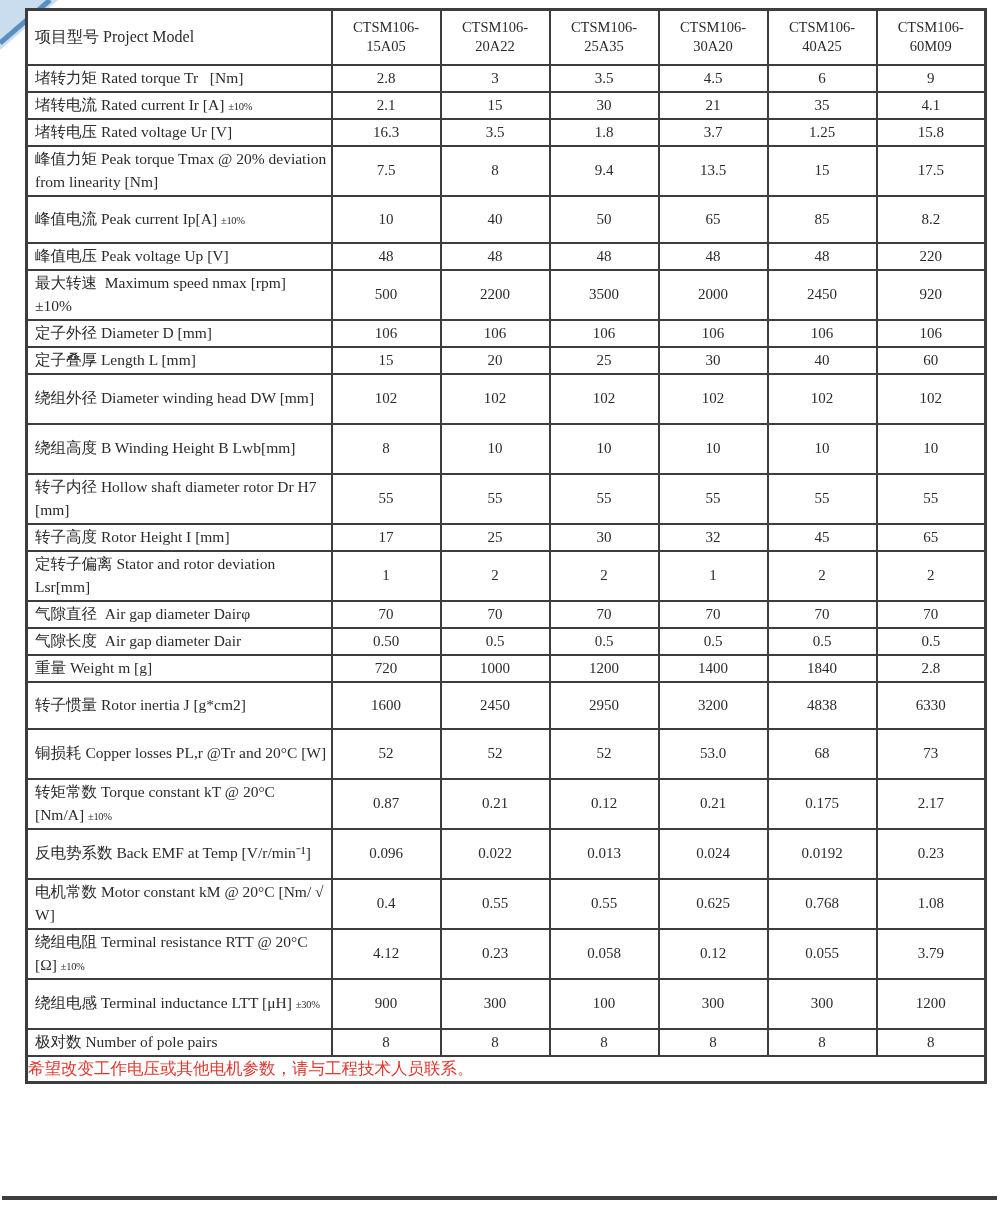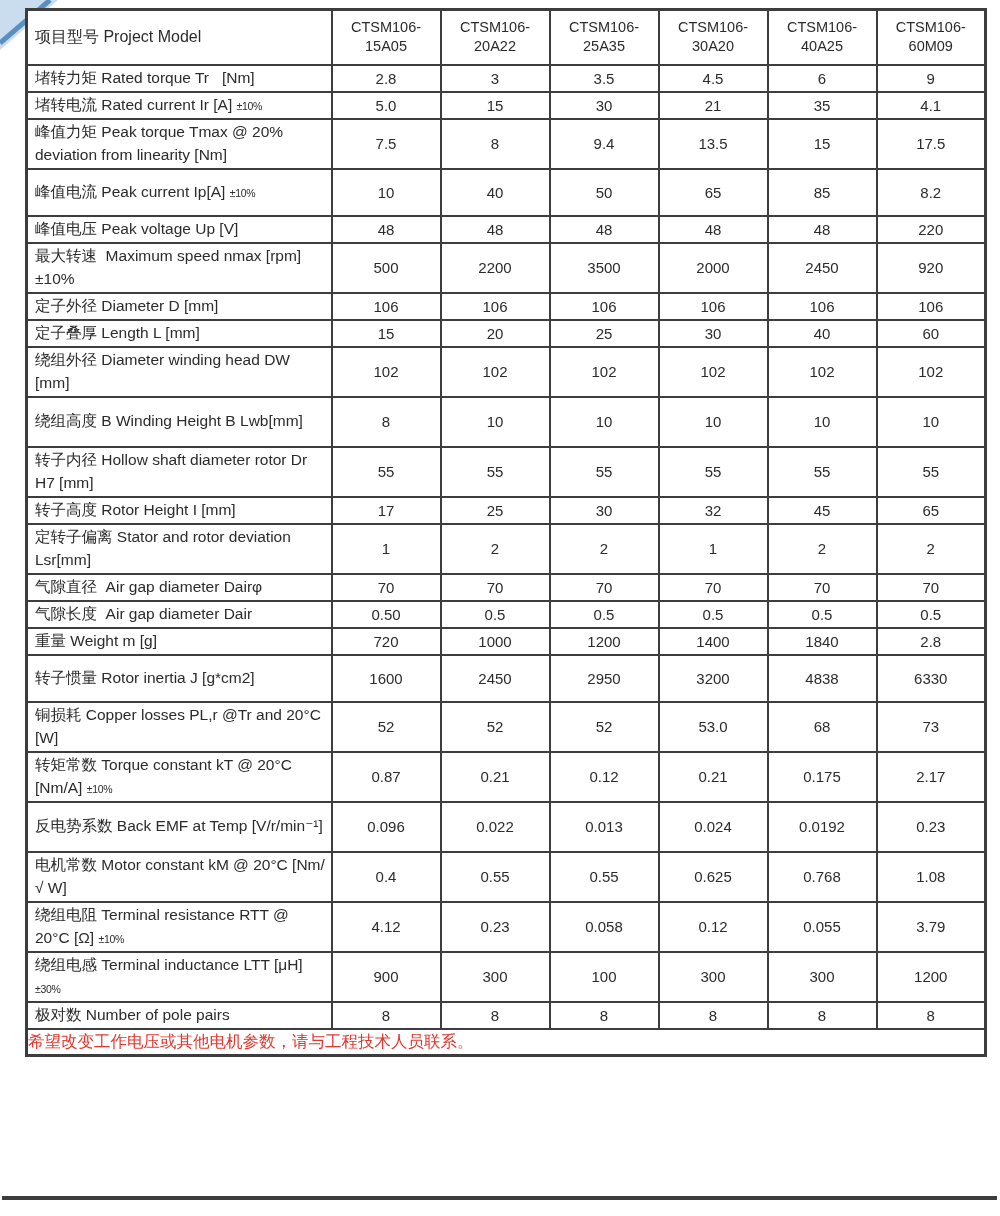--- a/index.html
+++ b/index.html
@@ -13,20 +13,21 @@
   body{
     width:1000px;height:1216px;background:#ffffff;position:relative;
     font-family:"Liberation Sans","DejaVu Sans",sans-serif;color:var(--text);
   }
   .page{position:absolute;inset:0;overflow:hidden;}
   .corner{position:absolute;top:0;left:0;z-index:0;}
   table.spec{
     position:absolute;left:25px;top:8px;width:960px;z-index:1;
     border-collapse:collapse;table-layout:fixed;background:#737373;
     border:3px solid var(--border);
+    font-family:Liberation Serif, serif;
   }
   th,td{border:2px solid var(--border);vertical-align:middle;overflow:hidden;background:#ffffff;}
   th.plabel{
     font-weight:normal;font-size:16px;text-align:left;padding:1px 4px 1px 7px;
   }
   th.model{
     font-weight:normal;font-size:14.5px;line-height:1.35;text-align:center;padding:2px 0;
   }
   th.model .mline{display:block;}
   td.label{
@@ -99,26 +100,35 @@
           <td class="label"><span>堵转力矩 Rated torque Tr   [Nm]</span></td>
           <td class="val">2.8</td>
           <td class="val">3</td>
           <td class="val">3.5</td>
           <td class="val">4.5</td>
           <td class="val">6</td>
           <td class="val">9</td>
         </tr>
         <tr class="s">
           <td class="label"><span>堵转电流 Rated current Ir [A]</span> <span class="note">±10%</span></td>
-          <td class="val">5.0</td>
+          <td class="val">2.1</td>
           <td class="val">15</td>
           <td class="val">30</td>
           <td class="val">21</td>
           <td class="val">35</td>
           <td class="val">4.1</td>
+        </tr>
+        <tr class="s">
+          <td class="label"><span>堵转电压 Rated voltage Ur [V]</span></td>
+          <td class="val">16.3</td>
+          <td class="val">3.5</td>
+          <td class="val">1.8</td>
+          <td class="val">3.7</td>
+          <td class="val">1.25</td>
+          <td class="val">15.8</td>
         </tr>
         <tr class="d">
           <td class="label"><span>峰值力矩 Peak torque Tmax @ 20% deviation from linearity [Nm]</span></td>
           <td class="val">7.5</td>
           <td class="val">8</td>
           <td class="val">9.4</td>
           <td class="val">13.5</td>
           <td class="val">15</td>
           <td class="val">17.5</td>
         </tr>

